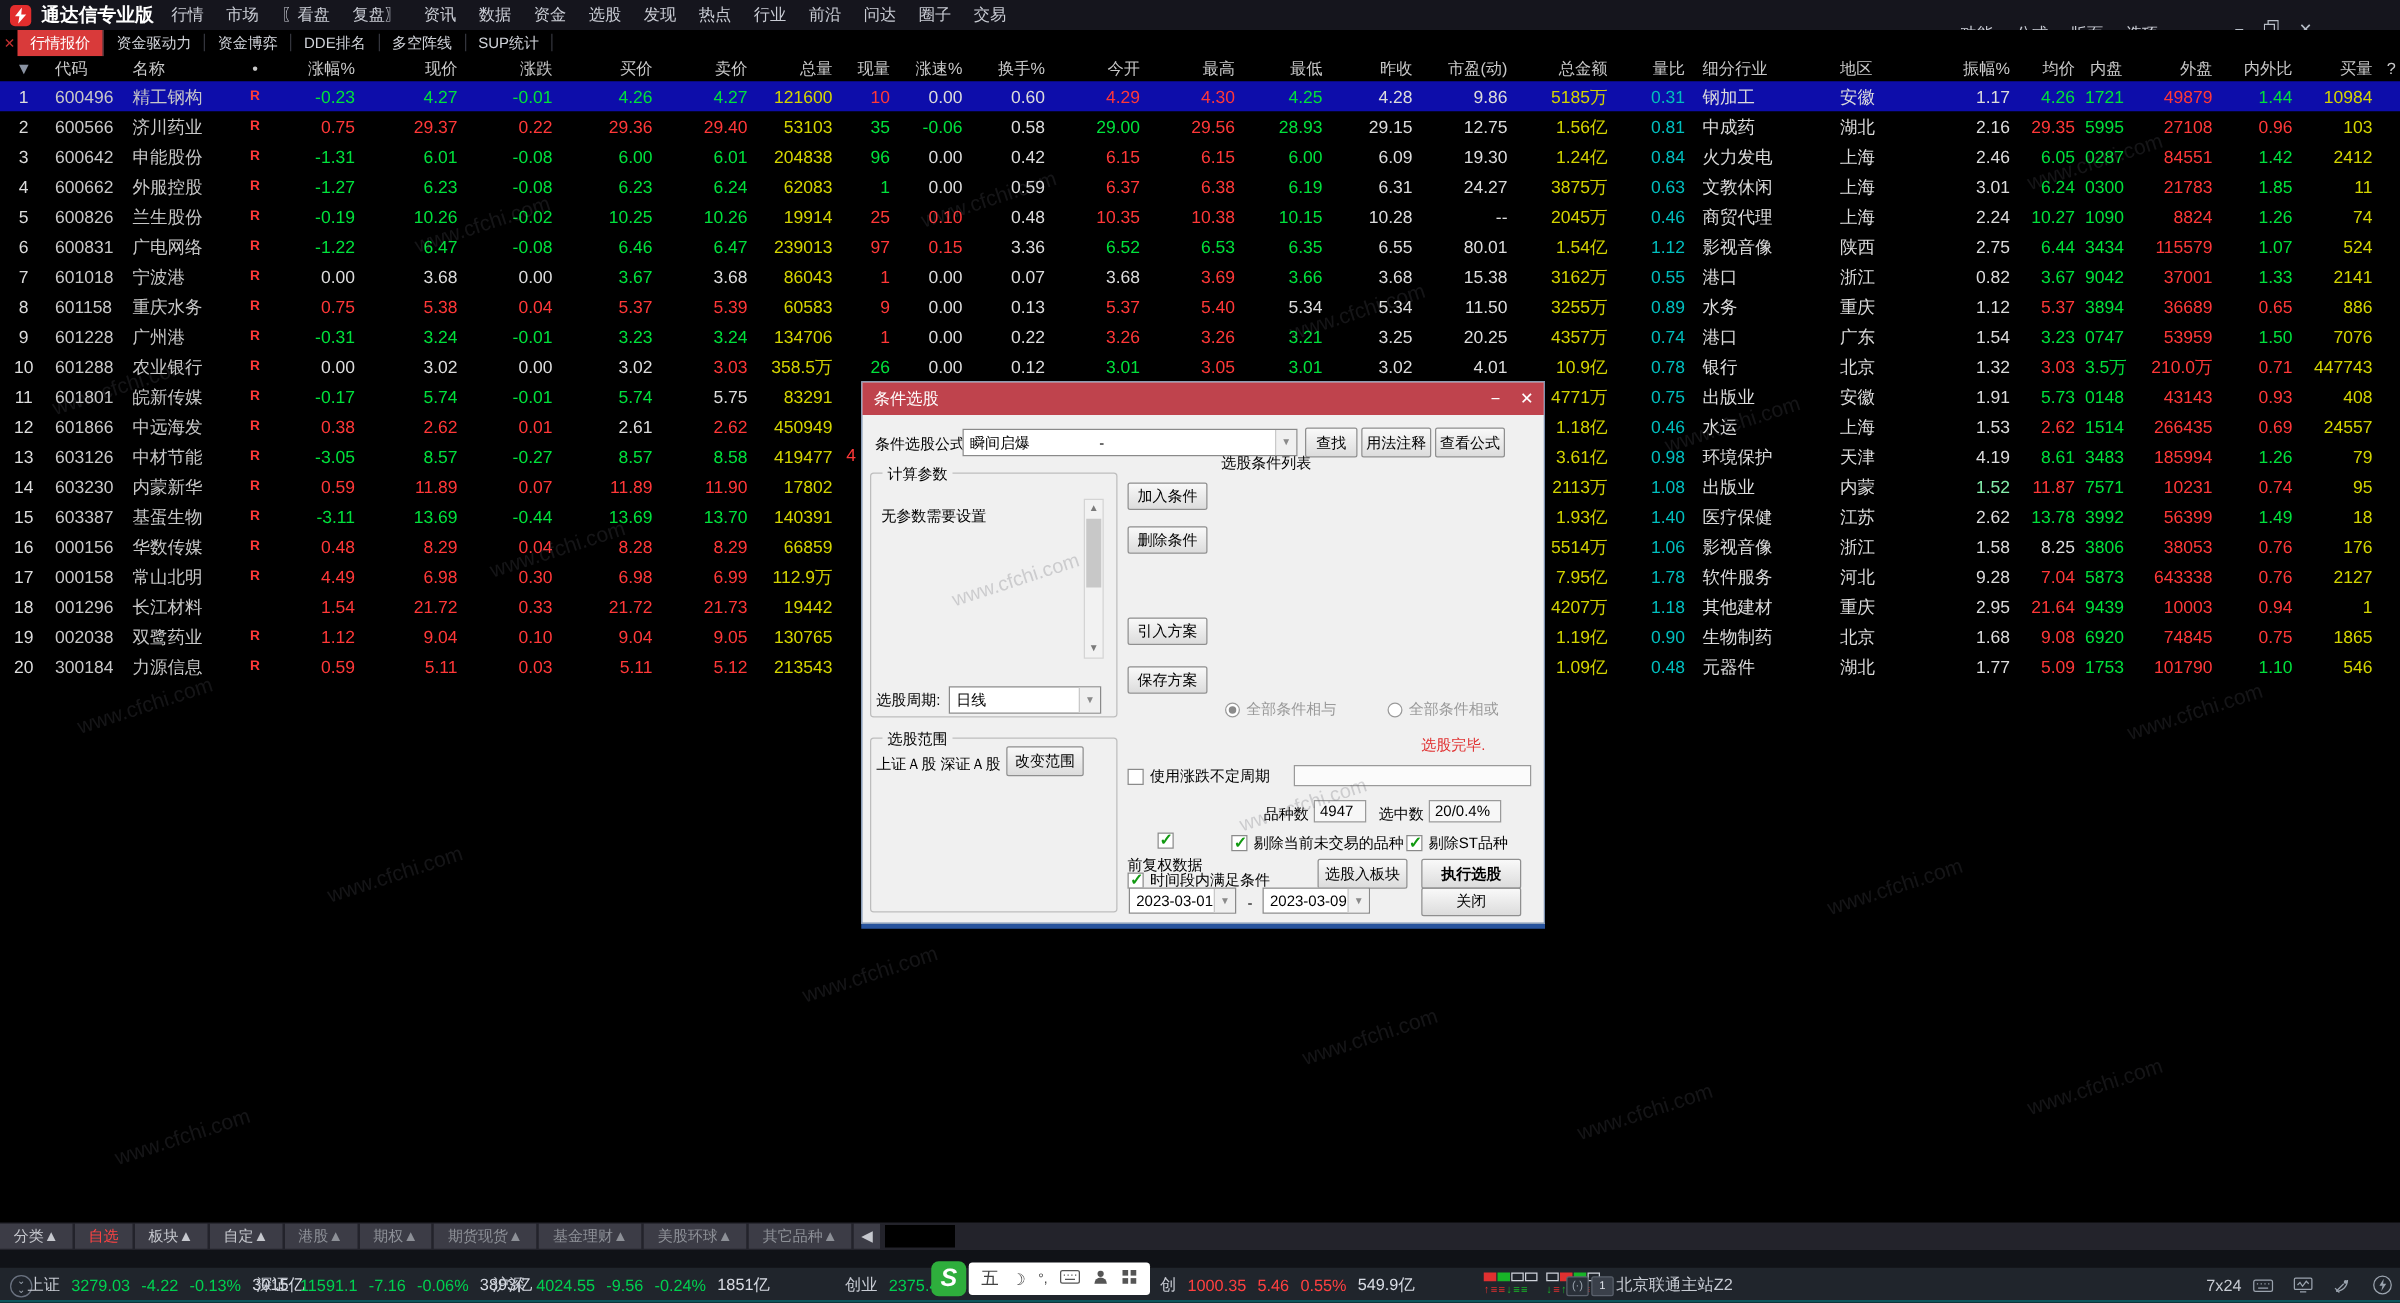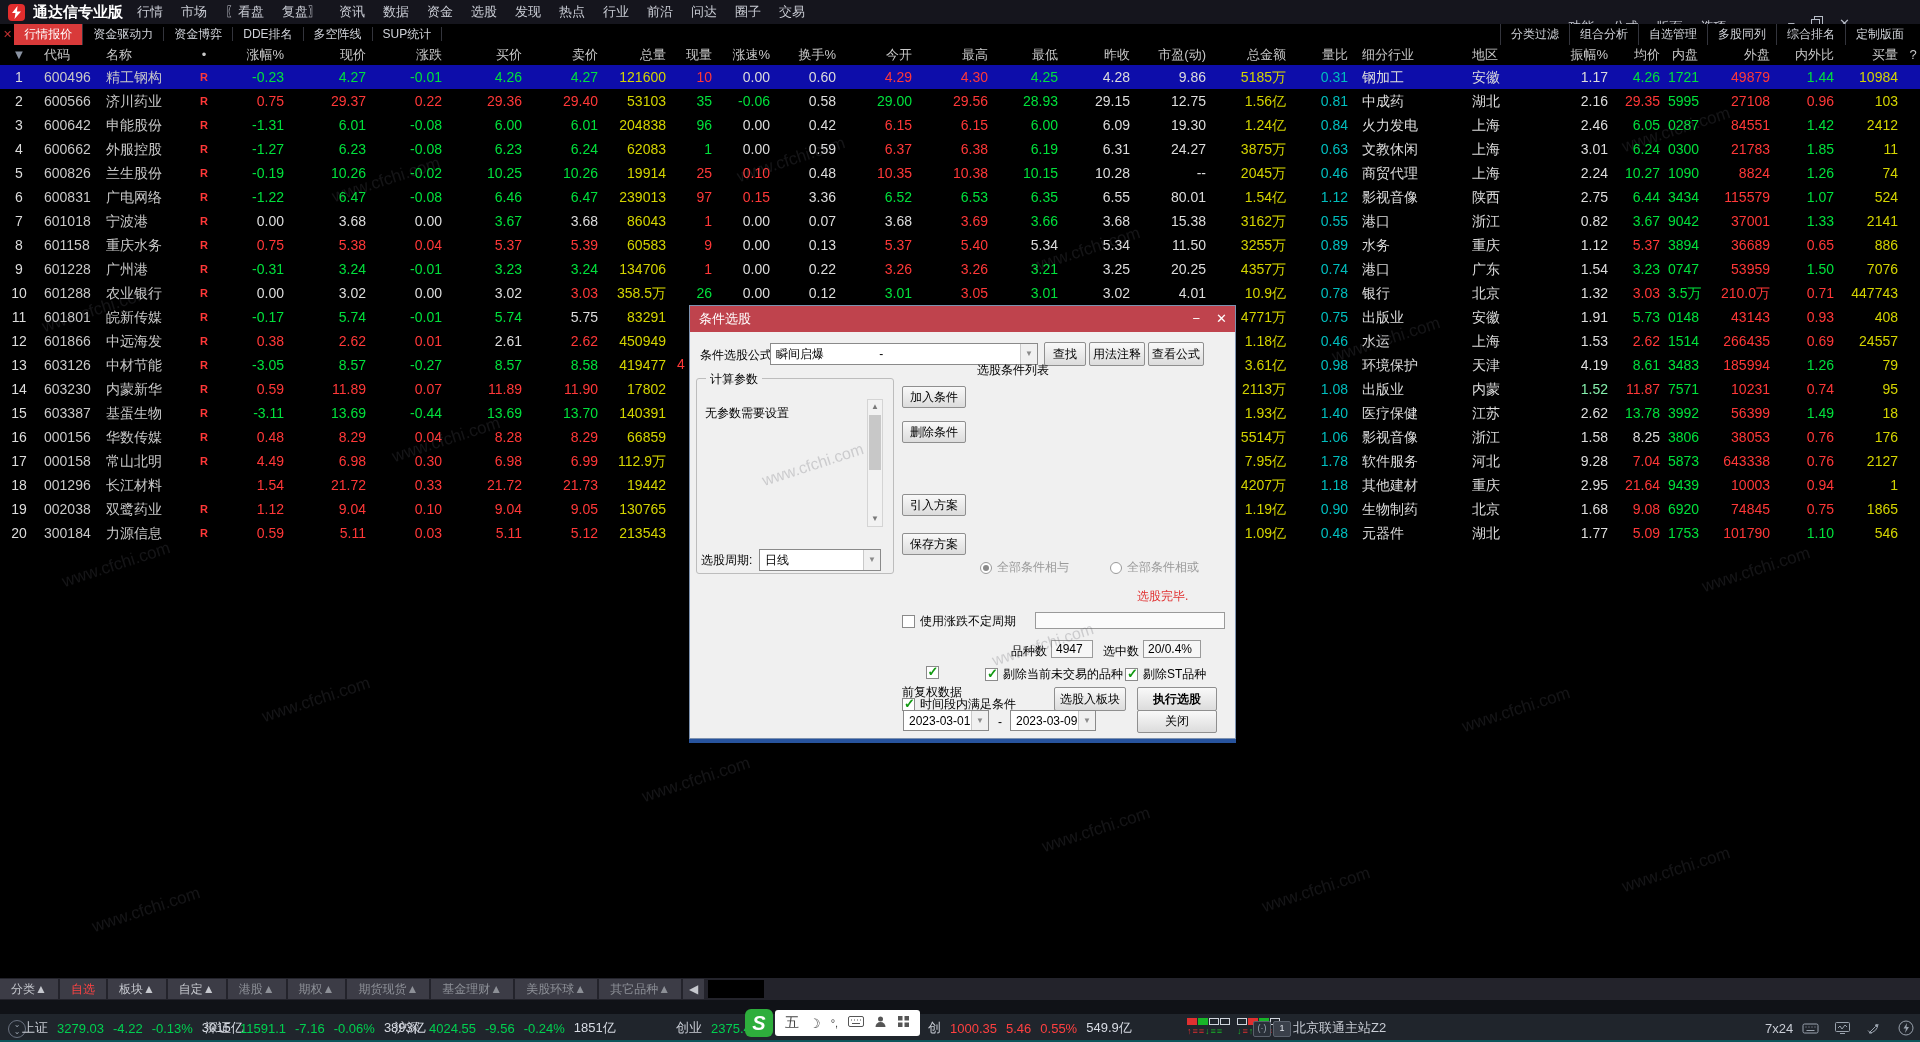--- a/index.html
+++ b/index.html
@@ -137,28 +137,20 @@
       </span>
       <span class="winbtn">✕</span>
     </div>
   </div>
 </div>
 
 <div class="toolbar">
   <span class="tb-icon">✕</span>
   <span class="tb-item active">行情报价</span>
   <span id="tb-left"><span class="tb-item">资金驱动力</span><span class="tb-item">资金博弈</span><span class="tb-item">DDE排名</span><span class="tb-item">多空阵线</span><span class="tb-item">SUP统计</span></span>
-  <div class="tb-right" id="tb-right">
-      <span class="tb-item">分类过滤</span>
-      <span class="tb-item">组合分析</span>
-      <span class="tb-item">自选管理</span>
-      <span class="tb-item">多股同列</span>
-      <span class="tb-item">综合排名</span>
-      <span class="tb-item">定制版面</span>
-    </div>
 </div>
 
 <div class="thead" id="thead">
     <div class="hcell ac" style="width: 38px; color: rgb(138, 147, 162);">▼</div>
     <div class="hcell al" style="width: 62px;">代码</div>
     <div class="hcell al" style="width: 90px;">名称</div>
     <div class="hcell ac" style="width: 28px;">•</div>
     <div class="hcell ar" style="width: 74px;">涨幅%</div>
     <div class="hcell ar" style="width: 82px;">现价</div>
     <div class="hcell ar" style="width: 76px;">涨跌</div>
@@ -871,20 +863,25 @@
 
   <div class="radio" style="left:290px;top:253px;">
     <span class="dotb on"></span>
     <span>全部条件相与</span>
   </div>
   <div class="radio" style="left:420px;top:253px;">
     <span class="dotb"></span>
     <span>全部条件相或</span>
   </div>
 
+  <div class="groupbox" style="left:6px;top:284px;width:198px;height:140px;">
+    <span class="grouplabel">选股范围</span>
+    <div class="dlg-label" style="left:4px;top:12px;">上证Ａ股 深证Ａ股</div>
+    <div class="btn" style="left:108px;top:6px;width:62px;height:24px;line-height:22px;">改变范围</div>
+  </div>
 
   <div class="redtext" style="left:447px;top:282px;">选股完毕.</div>
 
   <div class="chk" style="left:212px;top:307px;">
     <span class="box"></span>
     <span>使用涨跌不定周期</span>
   </div>
   <div class="sunken" style="left:345px;top:306px;width:190px;height:17px;background:#fbfbfb;"></div>
 
   <div class="dlg-label" style="left:321px;top:337px;">品种数</div>

